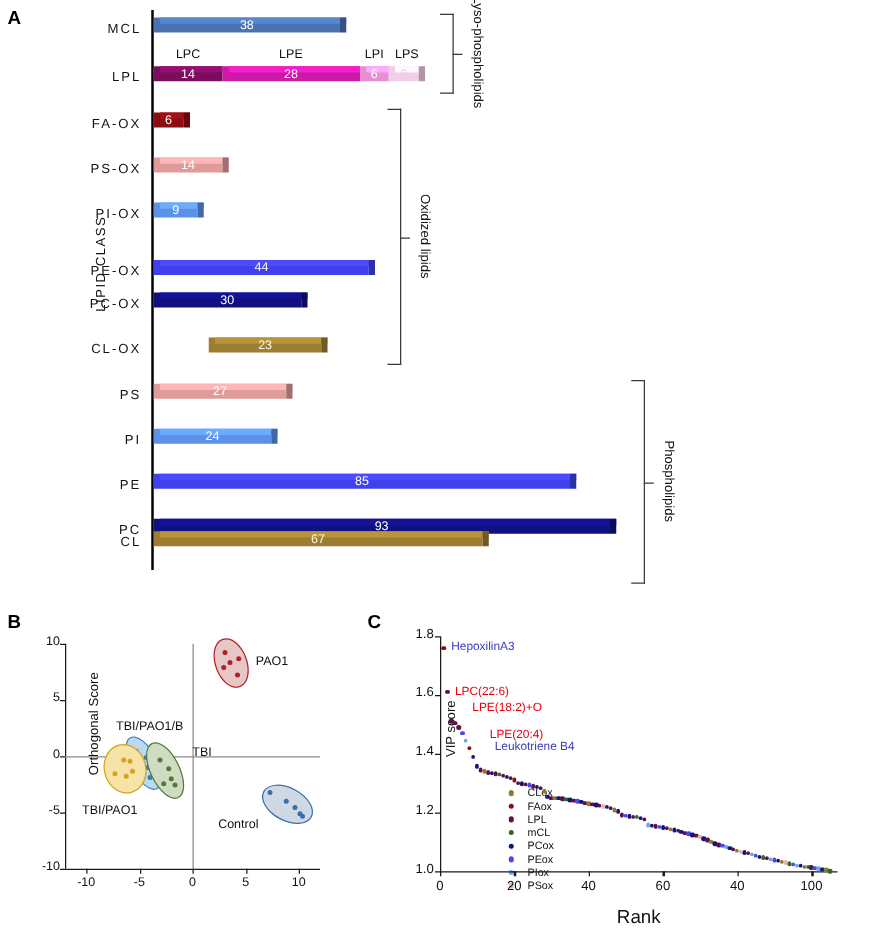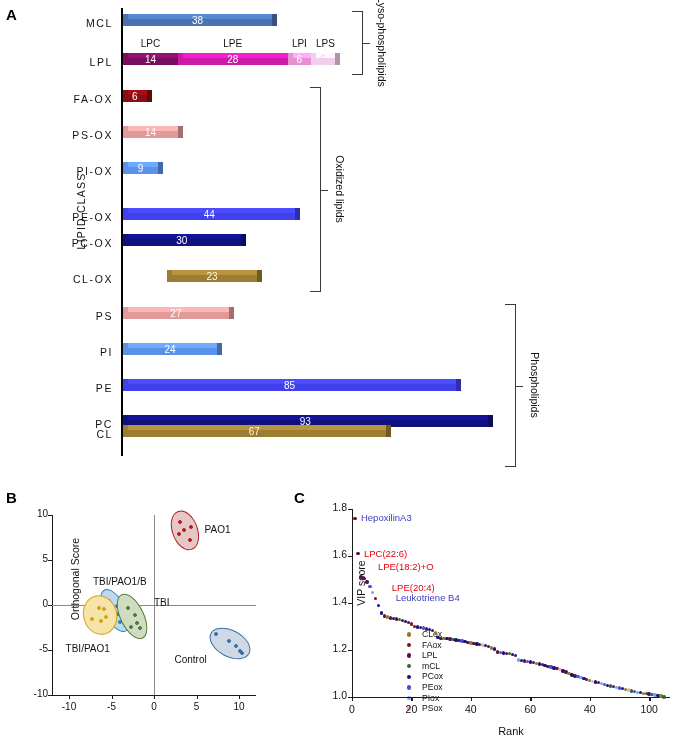--- a/index.html
+++ b/index.html
@@ -59,21 +59,21 @@
   .clab{position:absolute;font-size:10px;color:#111;white-space:nowrap;}
 
   
   #panelC{position:absolute;left:290px;top:487px;width:410px;height:268px;}
   .c-plot{position:absolute;left:62px;top:22px;width:318px;height:188px;}
   .c-ax{position:absolute;background:#1a1a1a;}
   .c-tick{position:absolute;background:#1a1a1a;}
   .c-tl{position:absolute;font-size:10.5px;color:#111;}
   .c-ylab{position:absolute;left:-56px;top:68px;width:130px;text-align:center;
           font-size:10.5px;transform:rotate(-90deg);transform-origin:center center;}
-  .c-xlab{position:absolute;left:0;top:216px;width:318px;text-align:center;font-size:11px;}
+  .c-xlab{position:absolute;left:0;top:216px;width:318px;text-align:center;font-size:15px;}
   .cdot{position:absolute;width:3.4px;height:3.4px;border-radius:50%;}
   .ann{position:absolute;font-size:9.5px;white-space:nowrap;}
   .ann.red{color:#e8000b;font-weight:normal;}
   .ann.blue{color:#3b3bbf;}
   .c-leg{position:absolute;left:52px;top:120px;}
   .c-leg .li{position:relative;height:10.6px;font-size:8.6px;color:#111;padding-left:18px;line-height:10.6px;}
   .c-leg .sw{position:absolute;left:3px;top:3.2px;width:4.4px;height:4.4px;border-radius:50%;}
 </style>
 </head>
 <body>

